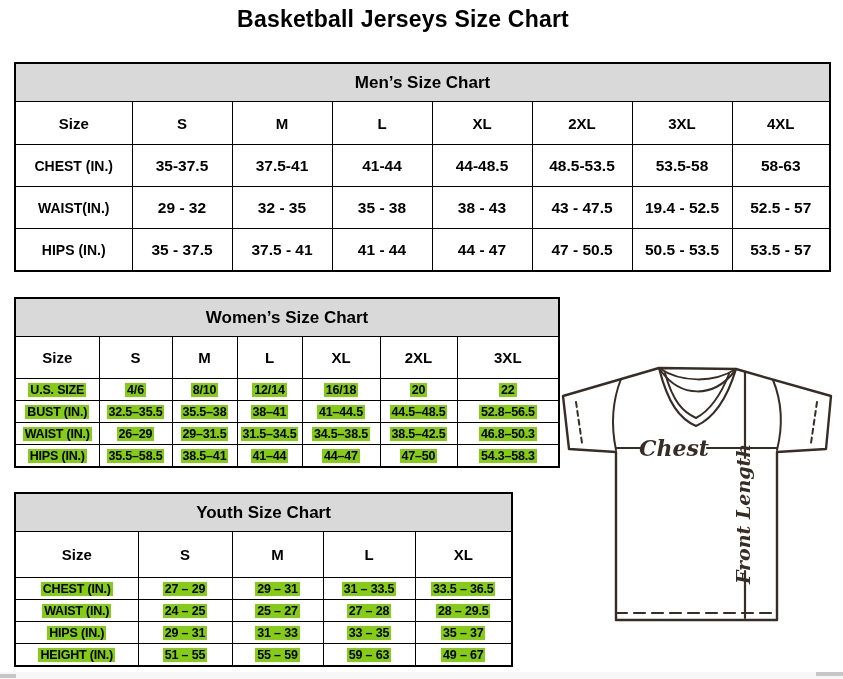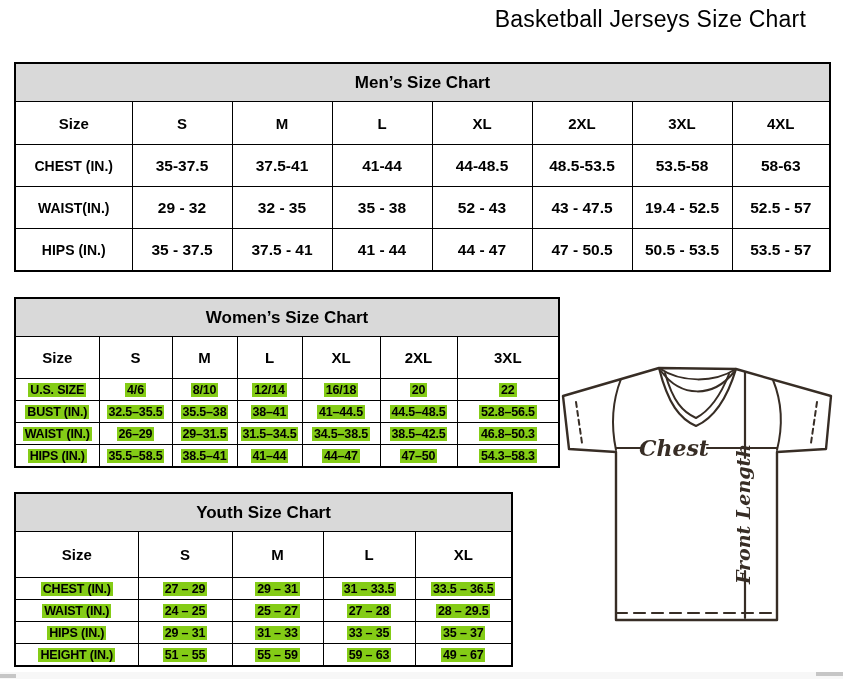--- a/index.html
+++ b/index.html
@@ -1,19 +1,19 @@
 <!DOCTYPE html>
 <html><head>
 <meta charset="utf-8">
 <style>
   html,body{margin:0;padding:0;background:#ffffff;}
   #screen{position:relative;width:843px;height:679px;background:#ffffff;overflow:hidden;
           font-family:"Liberation Sans",sans-serif;color:#000;}
-  .page-title{position:absolute;top:6px;left:0;width:806px;text-align:right;
-              font-size:23px;font-weight:normal;letter-spacing:0.2px;}
+  .page-title{position:absolute;top:6px;left:0;width:806px;text-align:center;
+              font-size:23px;font-weight:bold;letter-spacing:0.2px;}
   table.size-table{position:absolute;border-collapse:collapse;table-layout:fixed;
                    border:2px solid #000;background:#fff;}
   table.size-table td{border:1px solid #000;text-align:center;vertical-align:middle;
                       padding:0;overflow:hidden;white-space:nowrap;}
   td.band{background:#d9d9d9;font-weight:bold;font-size:17px;height:37px;}
   td.colhead{font-weight:bold;font-size:15px;margin-top:9px;}
   #mens-table{left:14px;top:62px;width:815px;}
   #mens-table td.colhead{height:42px;}
   #mens-table td.datacell,#mens-table td.rowlabel{height:41px;font-weight:bold;font-size:15.5px;}
   #mens-table td.rowlabel{font-size:14px;}
@@ -72,21 +72,21 @@
       <td class="datacell">44-48.5</td>
       <td class="datacell">48.5-53.5</td>
       <td class="datacell">53.5-58</td>
       <td class="datacell">58-63</td>
     </tr>
     <tr>
       <td class="rowlabel">WAIST(IN.)</td>
       <td class="datacell">29 - 32</td>
       <td class="datacell">32 - 35</td>
       <td class="datacell">35 - 38</td>
-      <td class="datacell">52 - 43</td>
+      <td class="datacell">38 - 43</td>
       <td class="datacell">43 - 47.5</td>
       <td class="datacell">19.4 - 52.5</td>
       <td class="datacell">52.5 - 57</td>
     </tr>
     <tr>
       <td class="rowlabel">HIPS (IN.)</td>
       <td class="datacell">35 - 37.5</td>
       <td class="datacell">37.5 - 41</td>
       <td class="datacell">41 - 44</td>
       <td class="datacell">44 - 47</td>

